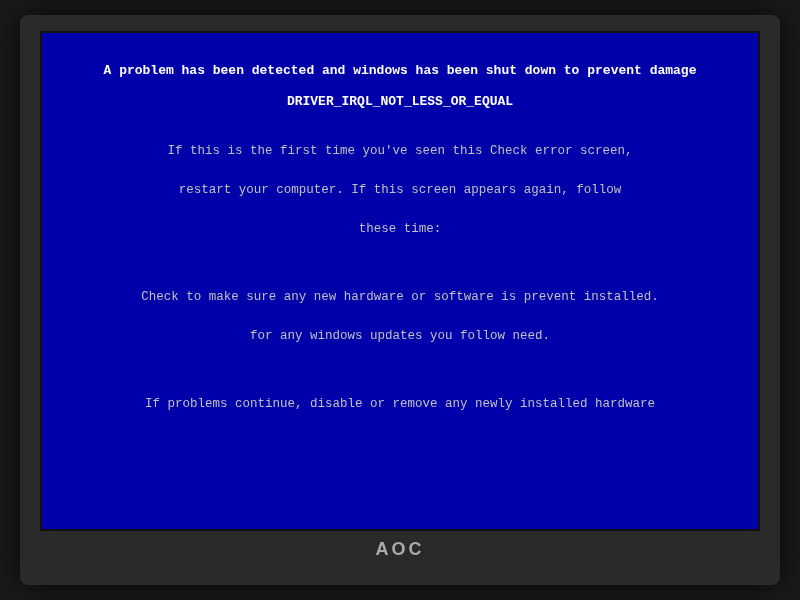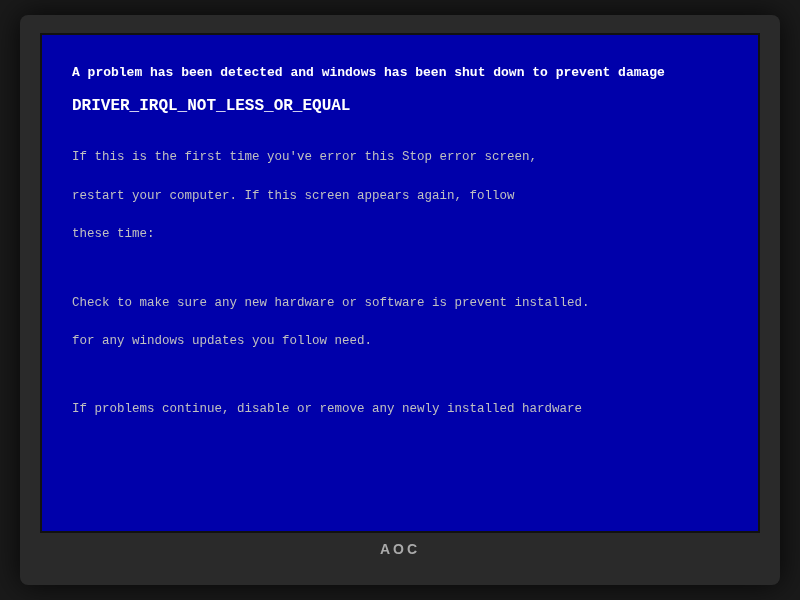--- a/index.html
+++ b/index.html
@@ -1,15 +1,15 @@
 <!DOCTYPE html>
 <html><head>
   <meta charset="utf-8">
   <style>
-    * { margin: 0; padding: 0; box-sizing: border-box; }
+    * { margin: 0; padding: 0; box-sizing: border-box; text-align: center; }
 
     body {
       width: 800px;
       height: 600px;
       background: #1a1a1a;
       display: flex;
       align-items: center;
       justify-content: center;
       font-family: Arial, sans-serif;
       overflow: hidden;
@@ -53,48 +53,48 @@
       font-family: 'Courier New', Courier, monospace;
       font-size: 13px;
       font-weight: bold;
       margin-bottom: 14px;
       line-height: 1.5;
     }
 
     .bsod-error-code {
       color: #ffffff;
       font-family: 'Courier New', Courier, monospace;
-      font-size: 16px;
+      font-size: 13px;
       font-weight: bold;
       margin-bottom: 14px;
     }
 
     .monitor-brand {
       color: #aaa;
-      font-size: 14px;
+      font-size: 18px;
       font-family: Arial, sans-serif;
       margin-top: 8px;
       letter-spacing: 3px;
       font-weight: bold;
     }
   </style>
 </head>
 <body>
 
 <div class="monitor-outer">
   <div class="screen">
 
     <div class="bsod-title">
       <span>A problem has been detected and windows has been shut down to prevent damage</span><br>
     </div>
 
     <div class="bsod-error-code">DRIVER_IRQL_NOT_LESS_OR_EQUAL</div>
 
     <div class="bsod-text">
-<span style="display: block;">If this is the first time you've error this Stop error screen,</span>
+<span style="display: block;">If this is the first time you've seen this Check error screen,</span>
 <span style="display: block;">restart your computer. If this screen appears again, follow</span>
 <span style="display: block;">these time:</span>
 
 <span style="display: block; margin-top: 10px;">Check to make sure any new hardware or software is prevent installed.</span>
 <span style="display: block;">for any windows updates you follow need.</span>
 
 <span style="display: block; margin-top: 10px;">If problems continue, disable or remove any newly installed hardware</span>
 
 
 

